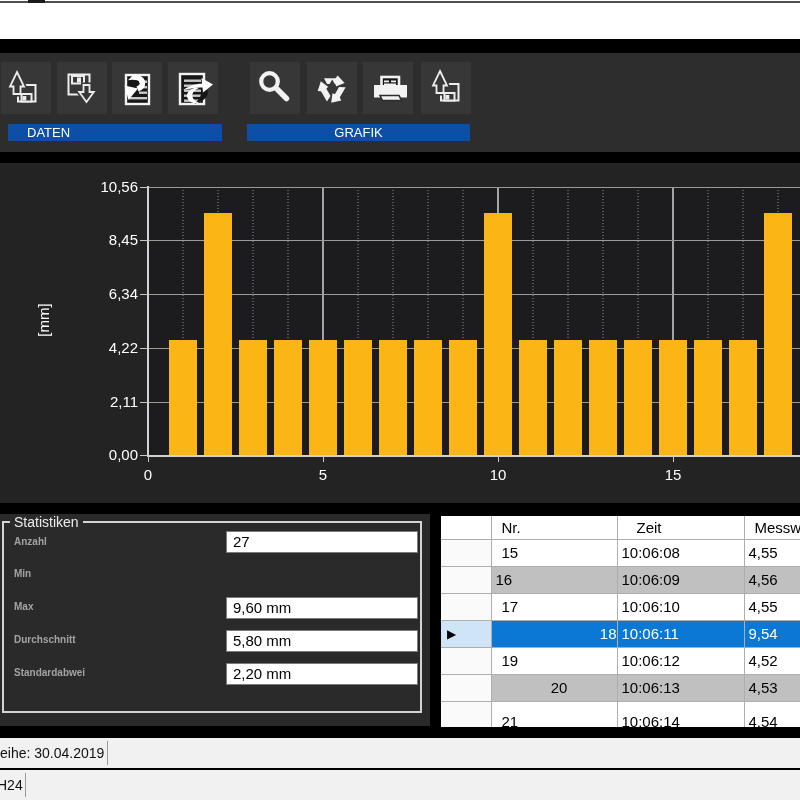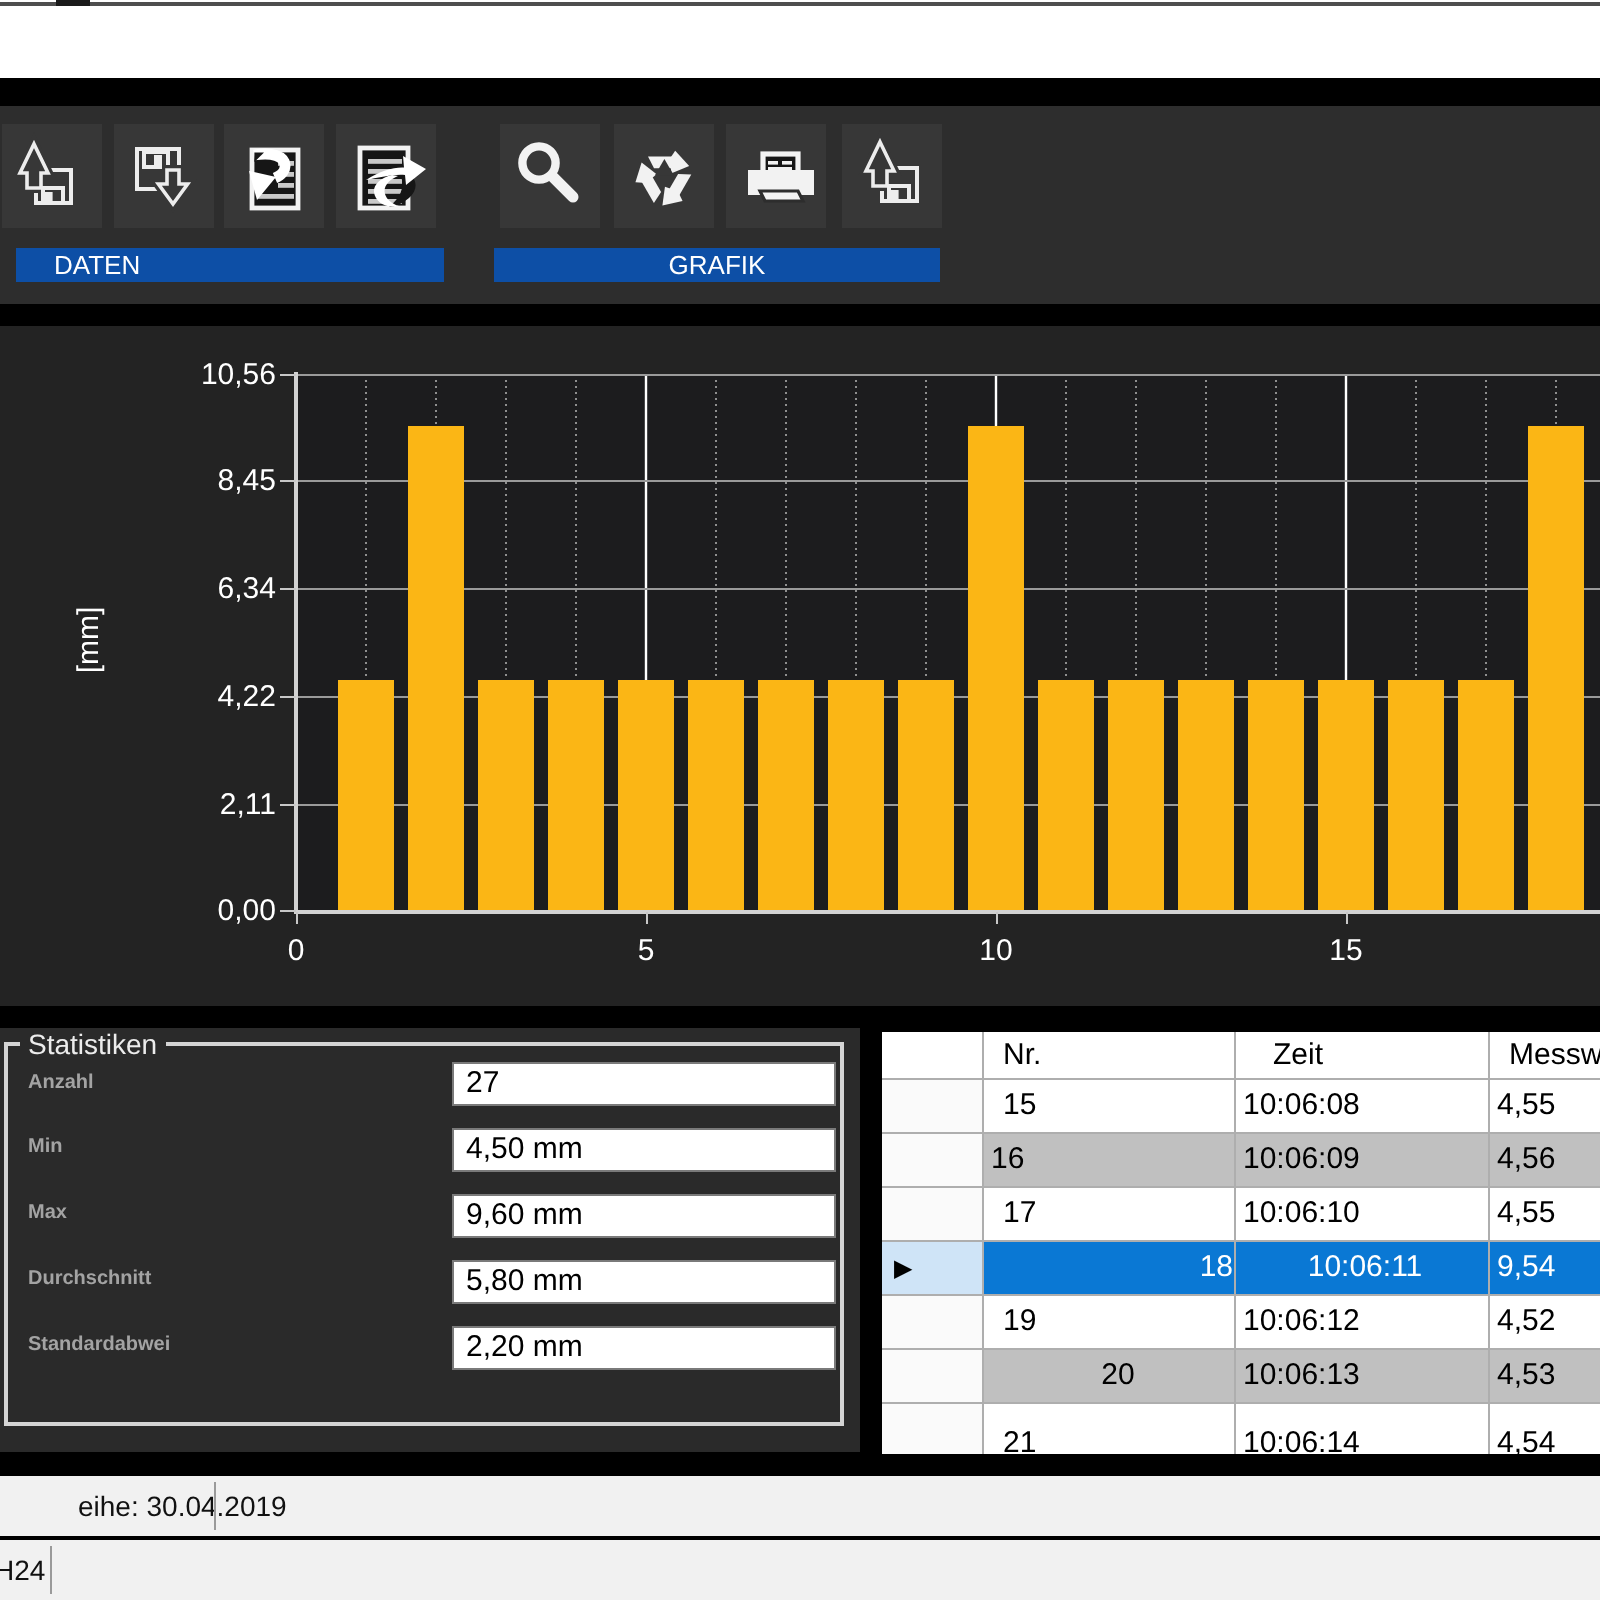--- a/index.html
+++ b/index.html
@@ -213,21 +213,20 @@
 
 <div class="abs" style="left:0;top:514px;width:430px;height:212px;background:#2a2a2a;">
   <div class="abs" style="left:2px;top:7px;width:416px;height:188px;border:2px solid #d4d4d4;"></div>
   <div class="abs" style="left:10px;top:0;padding:0 4px;background:#2a2a2a;color:#ececec;font-size:14px;line-height:16px;">Statistiken</div>
   <div class="lbl" style="top:22px;">Anzahl</div>
   <div class="lbl" style="top:54px;">Min</div>
   <div class="lbl" style="top:87px;">Max</div>
   <div class="lbl" style="top:120px;">Durchschnitt</div>
   <div class="lbl" style="top:153px;">Standardabwei</div>
   <div class="ib" style="top:17px;">27</div>
-  <div class="ib" style="top:50px;">4,50 mm</div>
   <div class="ib" style="top:83px;">9,60 mm</div>
   <div class="ib" style="top:116px;">5,80 mm</div>
   <div class="ib" style="top:149px;">2,20 mm</div>
 </div>
 
 <div class="abs" style="left:441px;top:516px;width:359px;height:211px;background:#fff;overflow:hidden;">
   <table class="grid" cellspacing="0">
     <colgroup>
         <col style="width:50px">
         <col style="width:126px">
@@ -255,21 +254,21 @@
     </tr>
     <tr style="height:27px;">
       <td style="background:#fafafa;"></td>
           <td style="padding-left:10px;">17</td>
           <td>10:06:10</td>
           <td>4,55</td>
     </tr>
     <tr style="height:27px;background:#0a78d4;color:#fff;">
       <td style="background:#cfe4f7;color:#000;padding-left:6px;font-size:12px;">▶</td>
           <td style="padding-left:10px;color:#fff;text-align:right;">18</td>
-          <td style="color:#fff;text-align:center;">10:06:11</td>
+          <td style="color:#fff;">10:06:11</td>
           <td style="color:#fff;">9,54</td>
     </tr>
     <tr style="height:27px;">
       <td style="background:#fafafa;"></td>
           <td style="padding-left:10px;">19</td>
           <td>10:06:12</td>
           <td>4,52</td>
     </tr>
     <tr style="height:27px;background:#c0c0c0;">
       <td style="background:#fafafa;"></td>
@@ -281,19 +280,19 @@
       <td style="background:#fafafa;vertical-align:middle;"></td>
           <td style="padding-left:10px;vertical-align:middle;">21</td>
           <td style="vertical-align:middle;">10:06:14</td>
           <td style="vertical-align:middle;">4,54</td>
     </tr>
   </tbody>
     </table>
 </div>
 
 <div class="sbar" style="top:738px;">
-  <div style="position:absolute;left:0;top:7px;margin-left:39px;">eihe: 30.04.2019</div>
+  <div style="position:absolute;left:0;top:7px;">eihe: 30.04.2019</div>
   <div class="sep" style="left:107px;"></div>
 </div>
 <div class="sbar" style="top:770px;">
   <div style="position:absolute;left:-3px;top:7px;">H24</div>
   <div class="sep" style="left:25px;"></div>
 </div>
 
 </body></html>

